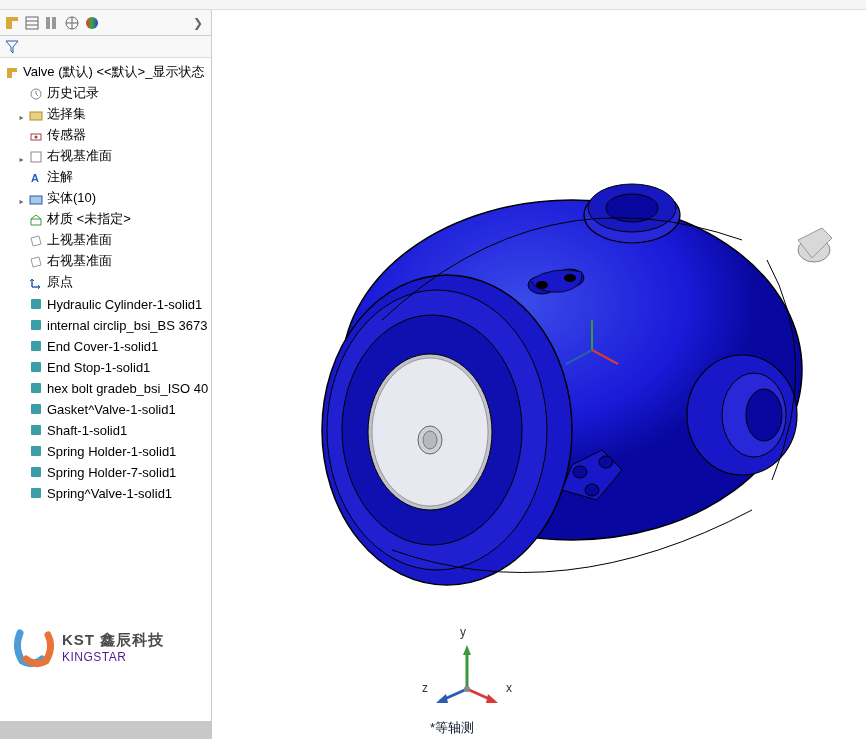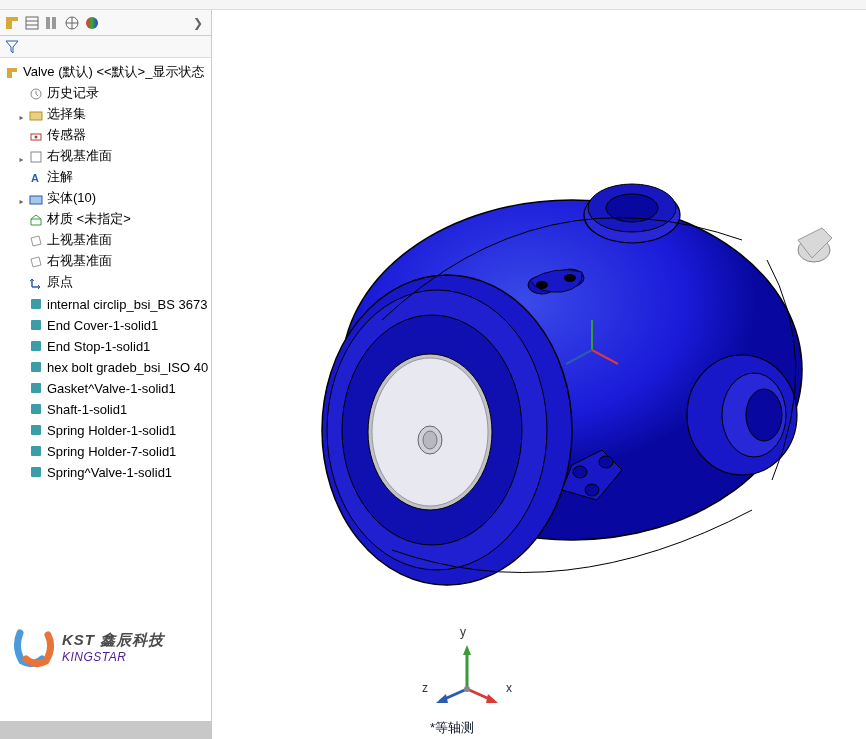--- a/index.html
+++ b/index.html
@@ -53,21 +53,20 @@
     .tree-item .label { overflow: hidden; text-overflow: ellipsis; }
     .indent-1 { padding-left: 16px; }
 
     .logo-block {
       position: absolute;
       bottom: 70px;
       left: 12px;
       display: flex;
       align-items: center;
       gap: 6px;
-      font-style: italic;
     }
     .logo-swoosh {
       width: 44px; height: 44px;
       position: relative;
     }
     .logo-text1 { font-size: 15px; font-weight: bold; color: #4a4a4a; letter-spacing: 1px; }
     .logo-text2 { font-size: 12px; color: #4c1d95; letter-spacing: 0.5px; }
 
     .bottom-strip { height: 18px; background: #c8c8c8; position: absolute; bottom: 0; left: 0; width: 212px; }
 
@@ -271,20 +270,29 @@
             <svg width="14" height="14">
               <line x1="3" y1="11" x2="3" y2="3" stroke="#2a5db0" stroke-width="1.5"></line>
               <line x1="3" y1="11" x2="11" y2="11" stroke="#2a5db0" stroke-width="1.5"></line>
               <path d="M3 3 L1 5 M3 3 L5 5" stroke="#2a5db0"></path>
               <path d="M11 11 L9 9 M11 11 L9 13" stroke="#2a5db0"></path>
             </svg>
           </span>
         <span class="label">原点</span>
       </div>
 
+      <div class="tree-item indent-1">
+        <span class="expand"></span>
+        <span class="icon">
+            <svg width="14" height="14">
+              <rect x="2" y="2" width="10" height="10" fill="#3a9da8" rx="1"></rect>
+            </svg>
+          </span>
+        <span class="label">Hydraulic Cylinder-1-solid1</span>
+      </div>
       <div class="tree-item indent-1">
         <span class="expand"></span>
         <span class="icon">
             <svg width="14" height="14">
               <rect x="2" y="2" width="10" height="10" fill="#3a9da8" rx="1"></rect>
             </svg>
           </span>
         <span class="label">internal circlip_bsi_BS 3673</span>
       </div>
       <div class="tree-item indent-1">

